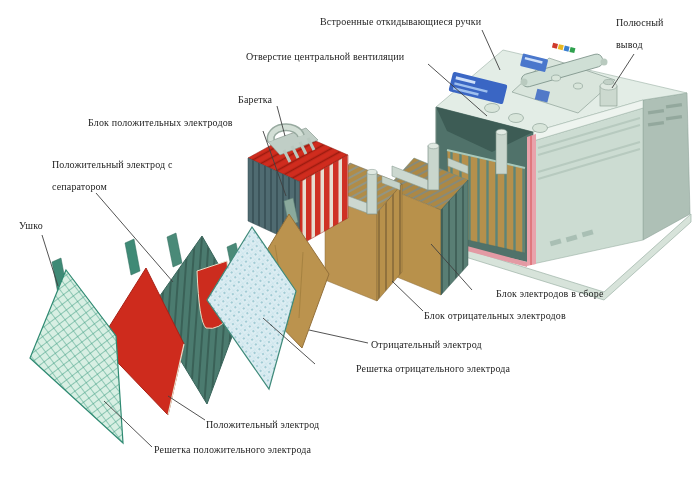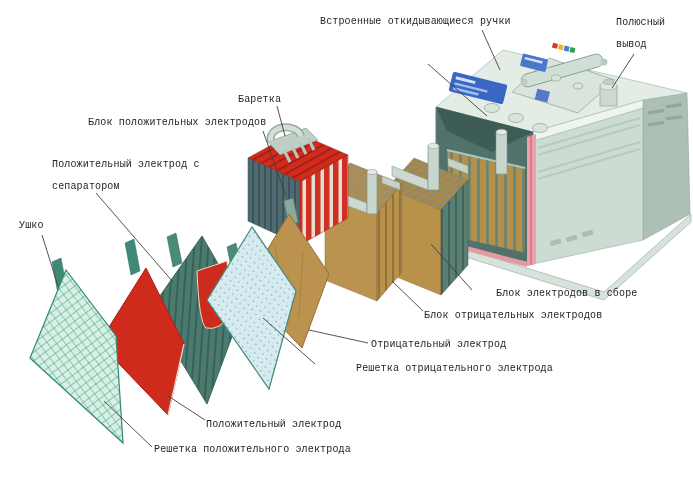--- a/index.html
+++ b/index.html
@@ -1,17 +1,17 @@
 <!DOCTYPE html>
 <html><head>
 <meta charset="utf-8">
 <style>
   html,body{margin:0;padding:0;background:#fff;}
   #stage{position:relative;width:693px;height:496px;background:#ffffff;overflow:hidden;
-         font-family:Liberation Mono, monospace;}
+         font-family:Liberation Serif, serif;}
   #art{position:absolute;left:0;top:0;}
   .lbl{position:absolute;font-size:10px;color:#1e1e1e;letter-spacing:.15px;
        white-space:pre-line;line-height:12px;}
   .lbl.two{line-height:22px;}
 </style>
 </head>
 <body>
 
 <div id="stage">
 
@@ -218,20 +218,21 @@
     <line x1="472" y1="290" x2="431" y2="244"></line>
     <line x1="423" y1="311" x2="392" y2="281"></line>
     <line x1="368" y1="343" x2="309" y2="330"></line>
     <line x1="315" y1="364" x2="263" y2="318"></line>
     <line x1="205" y1="420" x2="168" y2="396"></line>
     <line x1="152" y1="447" x2="104" y2="401"></line>
   </g>
 </svg>
 
   <div class="lbl" style="left:320px;top:16px;">Встроенные откидывающиеся ручки</div>
+  <div class="lbl" style="left:246px;top:51px;">Отверстие центральной вентиляции</div>
   <div class="lbl two" style="left:616px;top:12px;">Полюсный
 вывод</div>
   <div class="lbl" style="left:238px;top:94px;">Баретка</div>
   <div class="lbl" style="left:88px;top:117px;">Блок положительных электродов</div>
   <div class="lbl two" style="left:20px;top:154px;margin-left:32px;">Положительный электрод с
 сепаратором</div>
   <div class="lbl" style="left:19px;top:220px;">Ушко</div>
   <div class="lbl" style="left:472px;top:288px;padding-left:24px;">Блок электродов в сборе</div>
   <div class="lbl" style="left:424px;top:310px;">Блок отрицательных электродов</div>
   <div class="lbl" style="left:371px;top:339px;">Отрицательный электрод</div>

